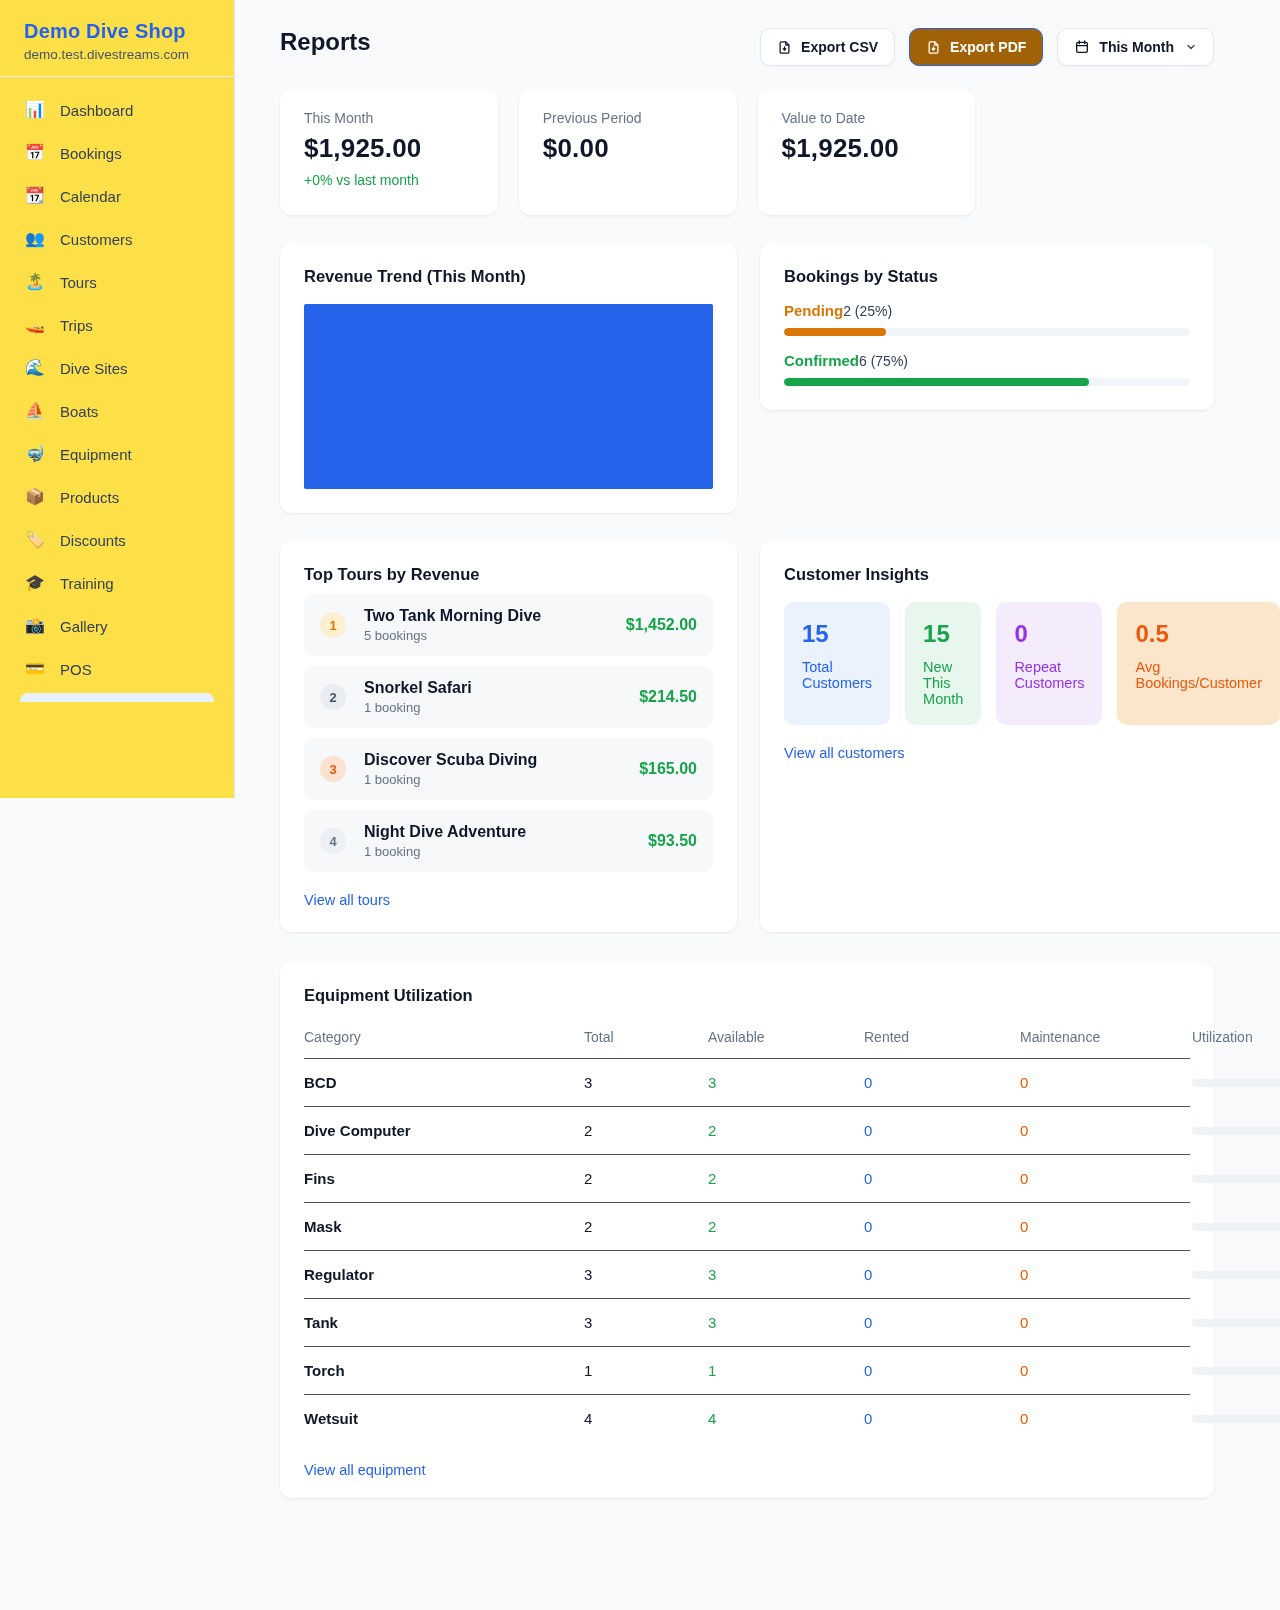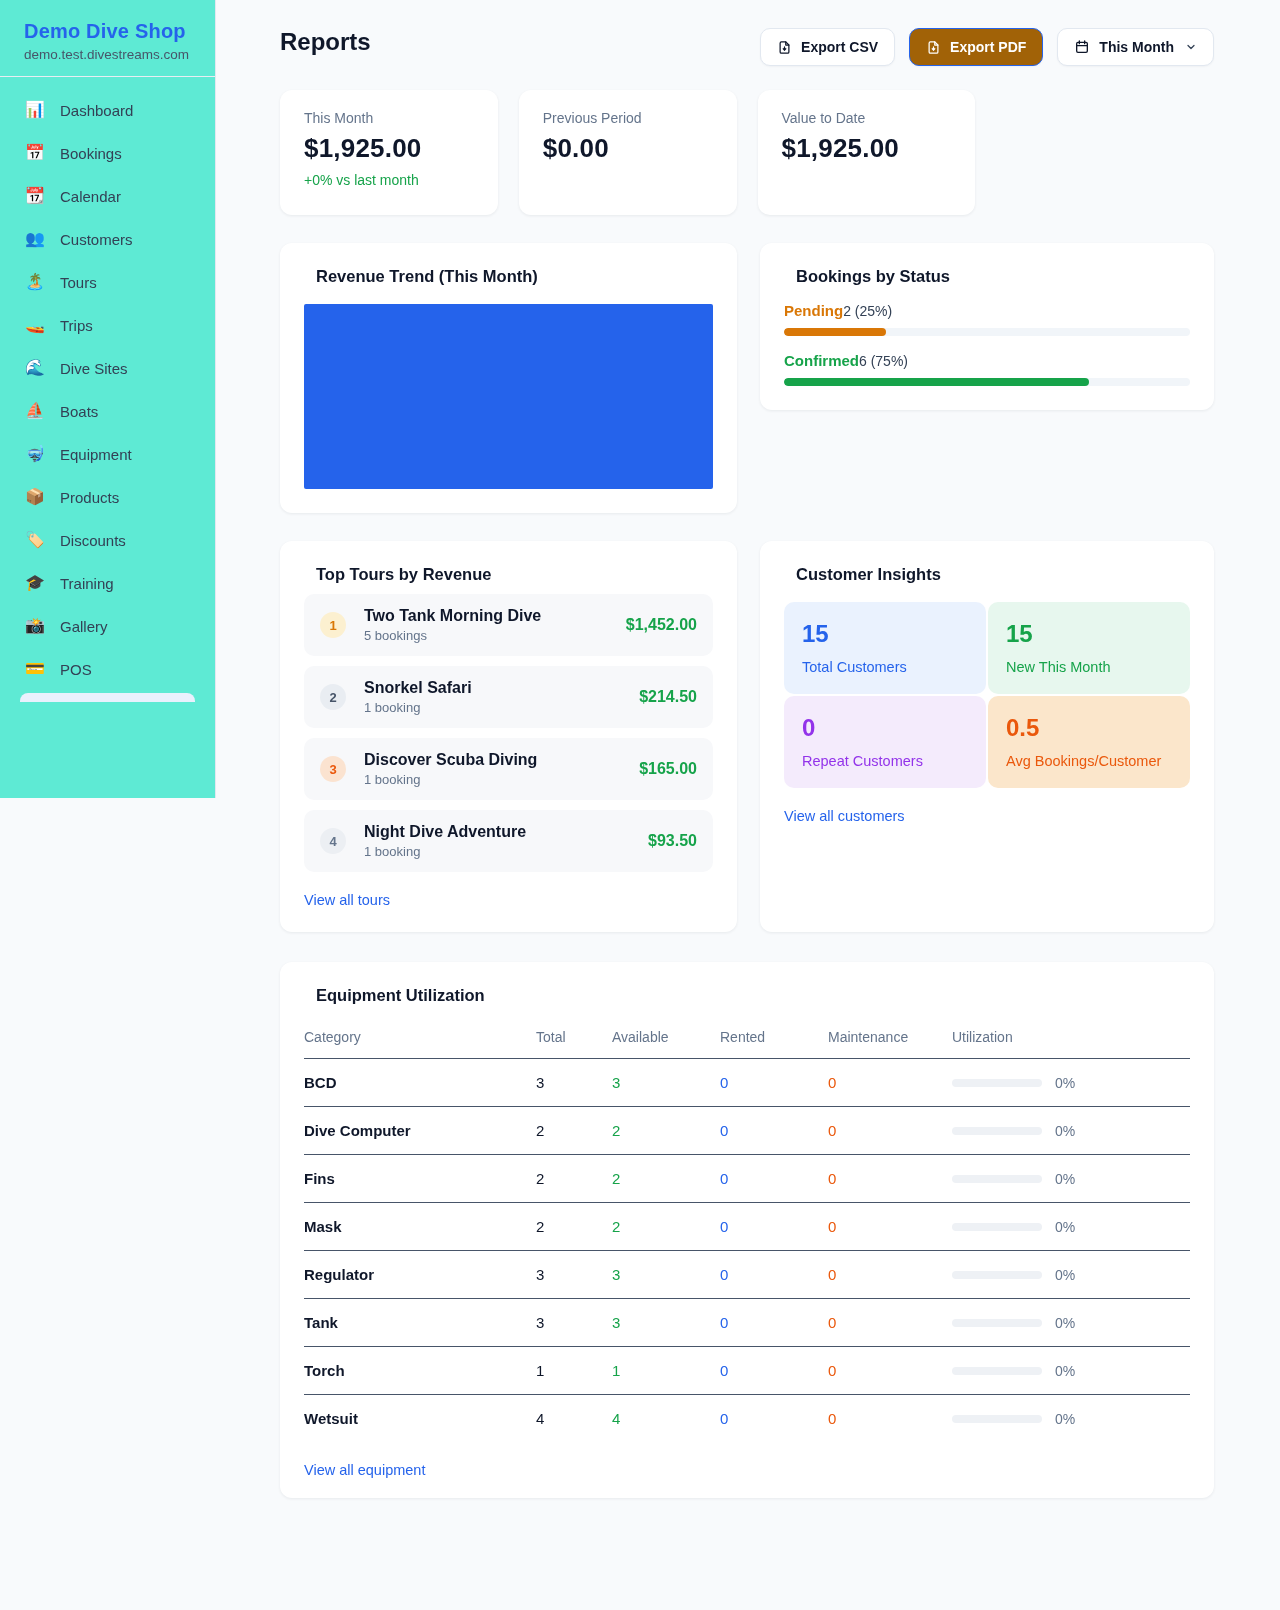--- a/index.html
+++ b/index.html
@@ -2,21 +2,21 @@
 <html><head>
 <meta charset="utf-8">
 <style>
   * { box-sizing: border-box; margin: 0; padding: 0; }
   html,body { width:1280px; height:1610px; }
   body {
     font-family: "Liberation Sans", "DejaVu Sans", sans-serif;
     background:#f8fafc; color:#0f172a; position:relative; overflow:hidden;
   }
   
-  .sidebar{position:absolute;left:0;top:0;width:216px;height:798px;background:#5eead4;
+  .sidebar{position:absolute;left:0;top:0;width:235px;height:798px;background:#fde047;
     border-right:1px solid #e2e8f0;}
   .brand{padding:20px 24px 14px;border-bottom:1px solid #e9edf2;}
   .brand-name{font-size:20px;font-weight:bold;color:#2563eb;letter-spacing:.2px;}
   .brand-domain{font-size:13.5px;color:#475569;margin-top:4px;}
   .nav{padding:14px 12px 0;}
   .nav-item{display:flex;align-items:center;gap:14px;padding:9px 12px;margin-bottom:5px;
     border-radius:8px;font-size:15px;color:#334155;cursor:pointer;}
   .nav-icon{width:22px;font-size:16px;text-align:center;line-height:20px;}
   .nav-active-sliver{height:9px;margin:0 8px 0 8px;background:#e9f1fd;border-radius:8px 8px 0 0;}
   .user-box{border-top:1px solid #e2e8f0;padding:13px 18px 18px;display:flex;align-items:center;}
@@ -31,21 +31,21 @@
   .topbar{display:flex;align-items:flex-start;justify-content:space-between;}
   .page-title{font-size:24px;font-weight:bold;color:#0f172a;}
   .actions{display:flex;gap:14px;}
   .btn{display:flex;align-items:center;gap:9px;height:38px;padding:0 16px;border-radius:10px;
     font-size:14px;font-weight:bold;cursor:pointer;background:#fff;color:#0f172a;
     border:1px solid #e2e8f0;box-shadow:0 1px 2px rgba(16,24,40,.04);}
   .btn.primary{background:#a16207;border-color:#2563eb;color:#fff;}
   .chev{margin-left:2px;}
   
   .card{background:#fff;border-radius:12px;box-shadow:0 1px 3px rgba(16,24,40,.07);padding:24px;}
-  .card-title{font-size:16.5px;font-weight:bold;color:#0f172a;margin-left:12px;}
+  .card-title{font-size:16.5px;font-weight:bold;color:#0f172a;}
   
   .stats{display:grid;grid-template-columns:repeat(4,1fr);gap:21px;margin-top:24px;}
   .stat-card{padding:20px 24px;min-height:125px;}
   .stat-label{font-size:14px;color:#64748b;}
   .stat-value{font-size:26px;font-weight:bold;color:#0f172a;margin-top:7px;letter-spacing:.2px;}
   .stat-delta{font-size:14px;color:#16a34a;margin-top:8px;}
   .stat-card.value-first .stat-value{margin-top:0;}
   .stat-card.value-first .stat-label{margin-top:7px;}
   
   .grid-2{display:grid;grid-template-columns:457px 1fr;gap:23px;margin-top:28px;align-items:start;}
@@ -70,32 +70,32 @@
   .rank-2{background:#e9edf2;color:#475569;}
   .rank-3{background:#fbe3d0;color:#ea580c;}
   .rank-4{background:#eceff3;color:#64748b;}
   .tour-meta{margin-left:18px;flex:1;min-width:0;}
   .tour-name{font-size:16px;font-weight:bold;color:#0f172a;}
   .tour-sub{font-size:13px;color:#64748b;margin-top:3px;}
   .tour-amount{font-size:16px;font-weight:bold;color:#16a34a;flex:none;}
   .view-link{display:block;text-align:left;color:#2563eb;font-size:14.5px;margin-top:20px;
     cursor:pointer;text-decoration:none;}
   
-  .tiles{display:grid;grid-template-columns:1fr 1fr;gap:2px;margin-top:18px;}
+  .tiles{display:grid;grid-template-columns:1fr 1fr 1fr 1fr;gap:15px;margin-top:18px;}
   .tile{border-radius:10px;padding:18px;min-height:92px;}
   .tile-value{font-size:24px;font-weight:bold;}
   .tile-label{font-size:14.5px;margin-top:11px;}
   .t-blue{background:#eaf2fe;color:#2563eb;}
   .t-green{background:#e7f7ee;color:#16a34a;}
   .t-purple{background:#f4ebfc;color:#9333ea;}
   .t-orange{background:#fbe6cb;color:#ea580c;}
   
   .equip-card{margin-top:30px;padding:24px 24px 20px;}
   .table{margin-top:14px;}
-  .t-row{display:grid;grid-template-columns:232px 76px 108px 108px 124px 1fr;align-items:center;}
+  .t-row{display:grid;grid-template-columns:232px 76px 108px 108px 124px 1fr;align-items:center;gap:48px;}
   .t-head{color:#64748b;font-size:14px;padding:10px 0 13px;border-bottom:1px solid #475569;}
   .t-body{padding:15px 0;border-bottom:1px solid #475569;font-size:15px;}
   .t-body:last-of-type{border-bottom:none;}
   .cat{font-weight:bold;color:#0f172a;}
   .c-total{color:#0f172a;}
   .c-avail{color:#16a34a;}
   .c-rent{color:#2563eb;}
   .c-maint{color:#ea580c;}
   .util-cell{display:flex;align-items:center;gap:13px;}
   .util-track{width:90px;height:8px;background:#eef1f5;border-radius:4px;overflow:hidden;}

